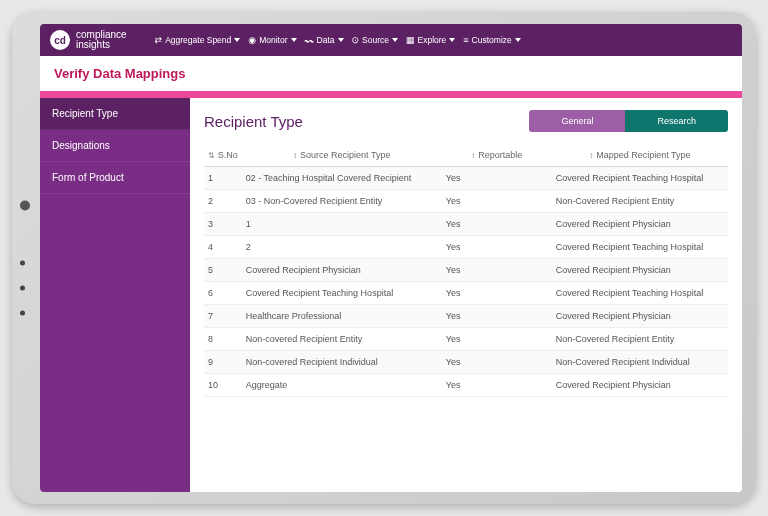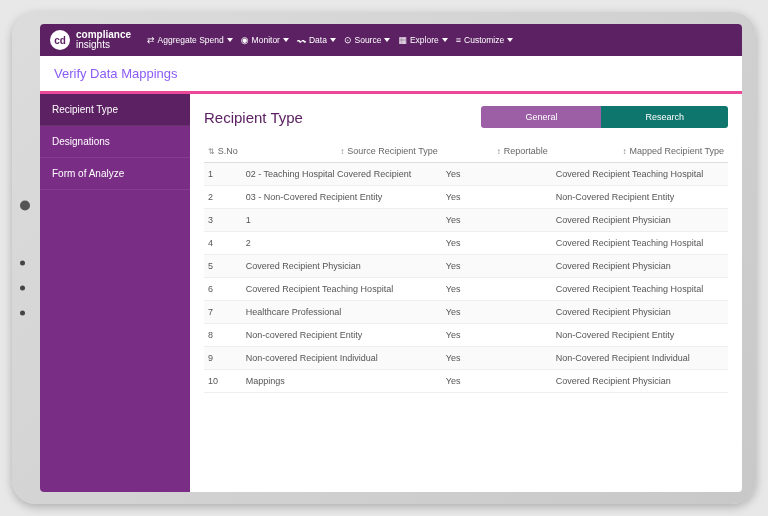--- a/index.html
+++ b/index.html
@@ -3,41 +3,41 @@
 <meta charset="utf-8">
 <style>
   *{box-sizing:border-box;margin:0;padding:0;font-family:Arial,Helvetica,sans-serif}
   body{background:#e8e8e8;display:flex;align-items:center;justify-content:center;width:768px;height:516px}
   .tablet{width:744px;height:492px;background:linear-gradient(135deg,#dcdcdc,#c8c8c8);border-radius:24px;padding:12px 14px 12px 28px;position:relative;box-shadow:0 3px 10px rgba(0,0,0,.25)}
   .side-dots{position:absolute;left:8px;top:50%;transform:translateY(-50%);display:flex;flex-direction:column;gap:20px}
   .side-dots span{width:5px;height:5px;border-radius:50%;background:#444}
   .side-dots span.camera{width:10px;height:10px;background:#555;margin-bottom:30px}
   .screen{width:100%;height:100%;background:#fff;border-radius:4px;overflow:hidden;display:flex;flex-direction:column}
   .topbar{background:#5c2163;height:32px;display:flex;align-items:center;padding:0 10px;gap:10px}
-  .logo{display:flex;align-items:center;gap:6px;margin-right:6px}
+  .logo{display:flex;align-items:center;gap:6px;margin-right:18px}
   .logo-badge{width:20px;height:20px;border-radius:50%;background:#fff;display:flex;align-items:center;justify-content:center;color:#5c2163;font-weight:bold;font-size:10px}
   .logo-text{color:#fff;font-size:10px;line-height:1}
-  .logo-text b{font-weight:bold;display:block}
+  .logo-text b{font-weight:normal;display:block}
   .nav{display:flex;gap:8px}
   .nav-item{display:flex;align-items:center;gap:3px;color:#fff;font-size:8.5px;cursor:pointer}
   .caret{width:0;height:0;border-left:3px solid transparent;border-right:3px solid transparent;border-top:4px solid #fff}
-  .subhead{background:#fff;padding:10px 14px;color:#8b5cf6;font-size:13px;font-weight:400;border-bottom:3px solid #ec4899}
+  .subhead{background:#fff;padding:10px 14px;color:#be185d;font-size:13px;font-weight:700;border-bottom:7px solid #ec4899}
   .body{flex:1;display:flex;overflow:hidden}
   .sidebar{width:150px;background:#7a2d85;display:flex;flex-direction:column}
   .side-item{padding:10px 12px;color:#fff;font-size:10px;cursor:pointer;border-bottom:1px solid rgba(255,255,255,.08)}
   .side-item.active{background:#5c2163}
   .main{flex:1;padding:12px 14px;overflow:hidden;display:flex;flex-direction:column}
   .main-head{display:flex;align-items:center;justify-content:space-between;margin-bottom:12px}
   .main-title{color:#5c2163;font-size:15px;font-weight:500}
   .toggle{display:flex;border-radius:3px;overflow:hidden;height:22px}
-  .toggle div{padding:0 44px;display:flex;align-items:center;font-size:9px;color:#fff;cursor:pointer}
+  .toggle div{padding:0 32px;display:flex;align-items:center;font-size:9px;color:#fff;cursor:pointer}
   .toggle .g{background:#9c5fa6}
   .toggle .r{background:#0f766e}
   table{width:100%;border-collapse:collapse;font-size:9px;color:#555}
-  thead th{text-align:right;padding:6px 4px;color:#666;font-weight:500;border-bottom:1px solid #ddd;white-space:nowrap}
+  thead th{text-align:center;padding:6px 4px;color:#666;font-weight:500;border-bottom:1px solid #ddd;white-space:nowrap}
   thead th .sort{display:inline-block;margin-right:3px;font-size:8px;color:#888}
   tbody td{padding:6px 4px;border-bottom:1px solid #eee;white-space:nowrap;overflow:hidden;text-overflow:ellipsis}
   tbody tr:nth-child(odd){background:#fafafa}
   .col-sno{width:36px}
   .col-src{width:200px}
   .col-rep{width:110px}
 </style>
 </head>
 <body>
 
@@ -88,21 +88,21 @@
             <span>Customize</span>
             <span class="caret"></span>
           </div>
         </div>
     </div>
     <div class="subhead">Verify Data Mappings</div>
     <div class="body">
       <div class="sidebar" id="sidebar">
           <div class="side-item active">Recipient Type</div>
           <div class="side-item">Designations</div>
-          <div class="side-item">Form of Analyze</div>
+          <div class="side-item">Form of Product</div>
         </div>
       <div class="main">
         <div class="main-head">
           <div class="main-title">Recipient Type</div>
           <div class="toggle">
             <div class="g">General</div>
             <div class="r">Research</div>
           </div>
         </div>
         <table>
@@ -164,21 +164,21 @@
                 <td>Non-Covered Recipient Entity</td>
               </tr>
               <tr>
                 <td>9</td>
                 <td>Non-covered Recipient Individual</td>
                 <td>Yes</td>
                 <td>Non-Covered Recipient Individual</td>
               </tr>
               <tr>
                 <td>10</td>
-                <td>Mappings</td>
+                <td>Aggregate</td>
                 <td>Yes</td>
                 <td>Covered Recipient Physician</td>
               </tr>
             </tbody>
         </table>
       </div>
     </div>
   </div>
 </div>
 

